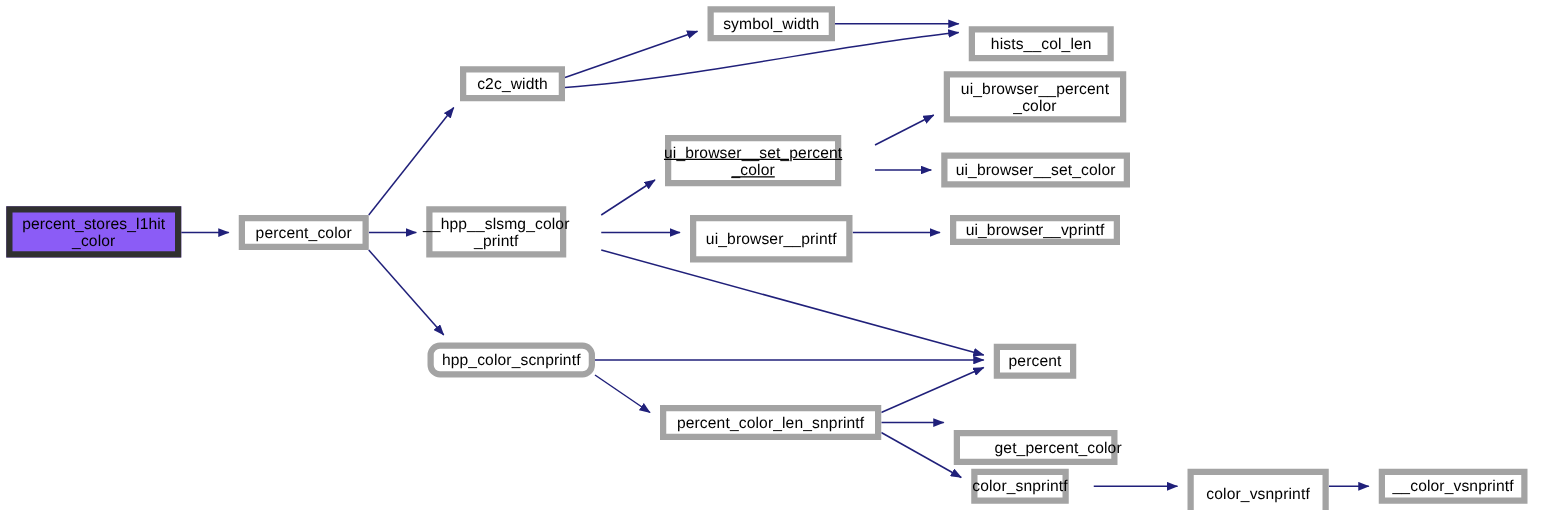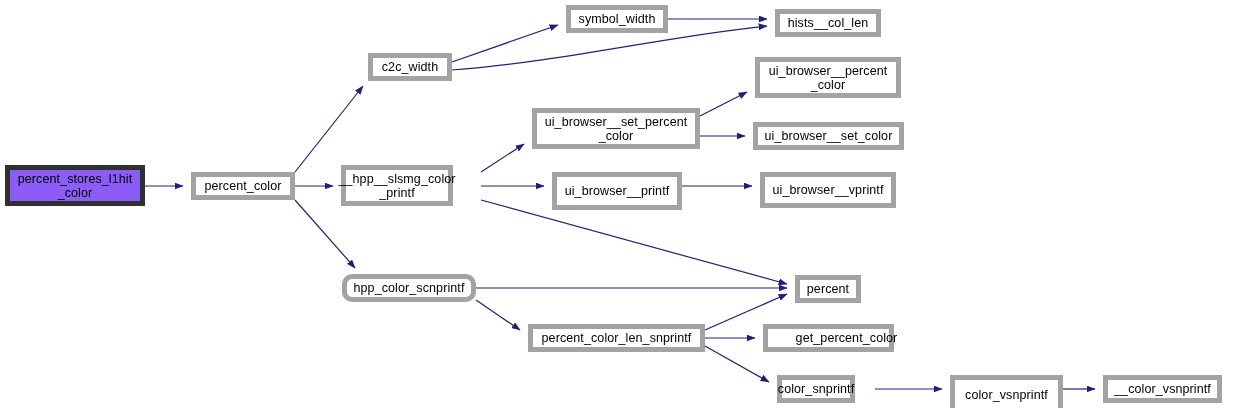--- a/index.html
+++ b/index.html
@@ -77,31 +77,31 @@
         <path d="M875,389 L942,389" fill="none" stroke="#20207a" stroke-width="1.2" marker-end="url(#arrowhead)"></path>
         <path d="M1063,389 L1095,389" fill="none" stroke="#20207a" stroke-width="1.2" marker-end="url(#arrowhead)"></path>
       </g>
   </svg>
   <div id="nodes-group">
       <div class="node current" style="left: 5px; top: 165px; width: 140px; height: 41px;">percent_stores_l1hit
 _color</div>
       <div class="node" style="left: 191px; top: 172px; width: 104px; height: 28px;">percent_color</div>
       <div class="node" style="left: 368px; top: 53px; width: 84px; height: 28px;">c2c_width</div>
       <div class="node" style="left: 566px; top: 5px; width: 102px; height: 28px;">symbol_width</div>
-      <div class="node" style="left: 775px; top: 9px; width: 106px; height: 28px;">hists__col_len</div>
+      <div class="node" style="left: 775px; top: 21px; width: 116px; height: 28px;">hists__col_len</div>
       <div class="node" style="left: 755px; top: 57px; width: 146px; height: 41px;">ui_browser__percent
 _color</div>
-      <div class="node" style="left: 532px; top: 108px; width: 168px; height: 41px;">ui_browser__set_percent
+      <div class="node" style="left: 532px; top: 108px; width: 141px; height: 41px; text-decoration: underline;">ui_browser__set_percent
 _color</div>
       <div class="node" style="left: 753px; top: 122px; width: 151px; height: 28px;">ui_browser__set_color</div>
       <div class="node" style="left: 341px; top: 165px; width: 112px; height: 41px;">__hpp__slsmg_color
 _printf</div>
       <div class="node" style="left: 552px; top: 172px; width: 130px; height: 38px;">ui_browser__printf</div>
-      <div class="node" style="left: 760px; top: 172px; width: 136px; height: 36px; text-align: center;">ui_browser__vprintf</div>
+      <div class="node" style="left: 760px; top: 172px; width: 136px; height: 24px; text-align: center;">ui_browser__vprintf</div>
       <div class="node" style="left: 342px; top: 274px; width: 134px; height: 28px; border-radius: 10px;">hpp_color_scnprintf</div>
       <div class="node" style="left: 795px; top: 275px; width: 66px; height: 28px;">percent</div>
       <div class="node" style="left: 528px; top: 324px; width: 177px; height: 28px; text-align: right;">percent_color_len_snprintf</div>
-      <div class="node" style="left: 763px; top: 324px; width: 131px; height: 28px; padding-left: 36px;">get_percent_color</div>
+      <div class="node" style="left: 763px; top: 344px; width: 131px; height: 28px; padding-left: 36px;">get_percent_color</div>
       <div class="node" style="left: 777px; top: 375px; width: 78px; height: 28px;">color_snprintf</div>
       <div class="node" style="left: 950px; top: 375px; width: 113px; height: 40px;">color_vsnprintf</div>
       <div class="node" style="left: 1103px; top: 375px; width: 119px; height: 28px;">__color_vsnprintf</div>
     </div>
 </div>
 
 </body></html>

